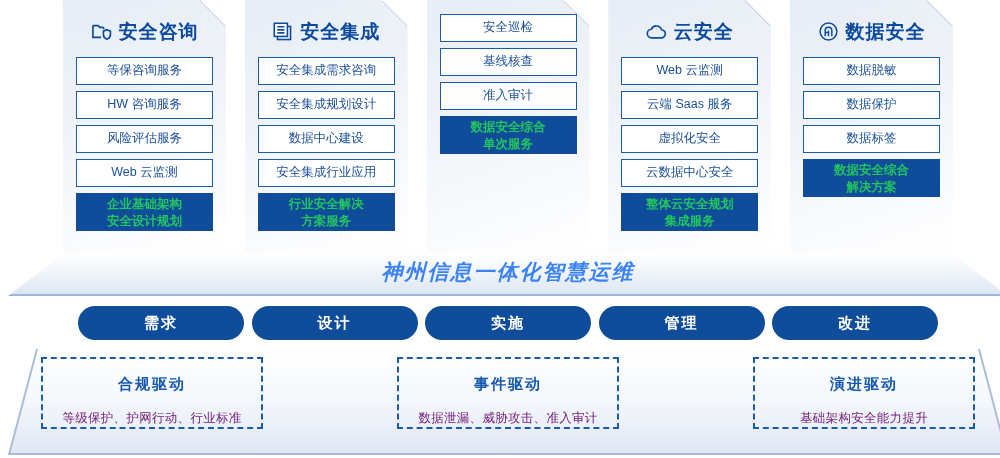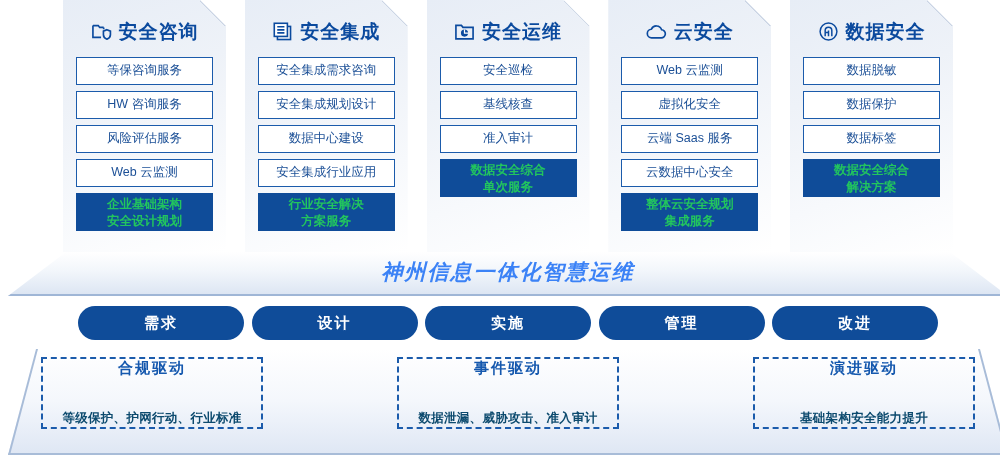--- a/index.html
+++ b/index.html
@@ -141,29 +141,29 @@
   }
   .drivers{
     position:absolute;left:0;top:8px;width:1000px;height:80px;
     display:flex;justify-content:space-between;
     padding:0 33px;box-sizing:border-box;
   }
   .driver{
     width:222px;height:72px;
     border:2px dashed #1b5bab;
     box-sizing:border-box;
-    display:flex;flex-direction:column;align-items:center;justify-content:space-between;
-    gap:22px;
+    display:flex;flex-direction:column;align-items:center;justify-content:flex-end;
+    gap:16px;
     background:transparent;
   }
   .driver-title{
     font-size:15px;font-weight:bold;color:#1558ae;letter-spacing:2px;
   }
   .driver-sub{
-    font-size:12.5px;color:#0c4a6e;letter-spacing:0.3px;white-space:nowrap;font-weight:bold;
+    font-size:12.5px;color:#701a75;letter-spacing:0.3px;white-space:nowrap;
   }
 </style>
 </head>
 <body>
 
 <div class="stage">
 
   <div class="columns">
 
     <div class="col">
@@ -199,49 +199,39 @@
       </div>
       <div class="item">安全集成需求咨询</div>
       <div class="item">安全集成规划设计</div>
       <div class="item">数据中心建设</div>
       <div class="item">安全集成行业应用</div>
       <div class="item-hl">行业安全解决
 方案服务</div>
     </div>
 
     <div class="col">
-      <div class="col-head">
-        <span class="ico">
-          <svg viewBox="0 0 24 24" width="21" height="21" fill="none" stroke="#0b4a9e" stroke-width="1.9">
-            <path d="M2.2 5.0h6.3l1.7 2.2h11.6v13.3H2.2z"></path>
-            <circle cx="12.0" cy="13.8" r="4.1" fill="#0b4a9e" stroke="none"></circle>
-            <path d="M12.0 9.7v4.1h4.1" stroke="#ffffff" stroke-width="1.4"></path>
-          </svg>
-        </span>
-        <span class="col-title">安全运维</span>
-      </div>
       <div class="item">安全巡检</div>
       <div class="item">基线核查</div>
       <div class="item">准入审计</div>
       <div class="item-hl">数据安全综合
 单次服务</div>
     </div>
 
     <div class="col">
       <div class="col-head">
         <span class="ico">
           <svg viewBox="0 0 24 24" width="21" height="21" fill="none" stroke="#0b4a9e" stroke-width="1.9" stroke-linejoin="round">
             <path d="M6.6 19.2h10.6a4.6 4.6 0 0 0 0.6-9.2a6.2 6.2 0 0 0-11.6-0.6a4.9 4.9 0 0 0 0.4 9.8z"></path>
           </svg>
         </span>
         <span class="col-title">云安全</span>
       </div>
       <div class="item">Web 云监测</div>
+      <div class="item">云端 Saas 服务</div>
       <div class="item">虚拟化安全</div>
-      <div class="item">云端 Saas 服务</div>
       <div class="item">云数据中心安全</div>
       <div class="item-hl">整体云安全规划
 集成服务</div>
     </div>
 
     <div class="col">
       <div class="col-head">
         <span class="ico">
           <svg viewBox="0 0 24 24" width="21" height="21" fill="none" stroke="#0b4a9e" stroke-width="1.7">
             <circle cx="12" cy="12" r="9.6"></circle>

